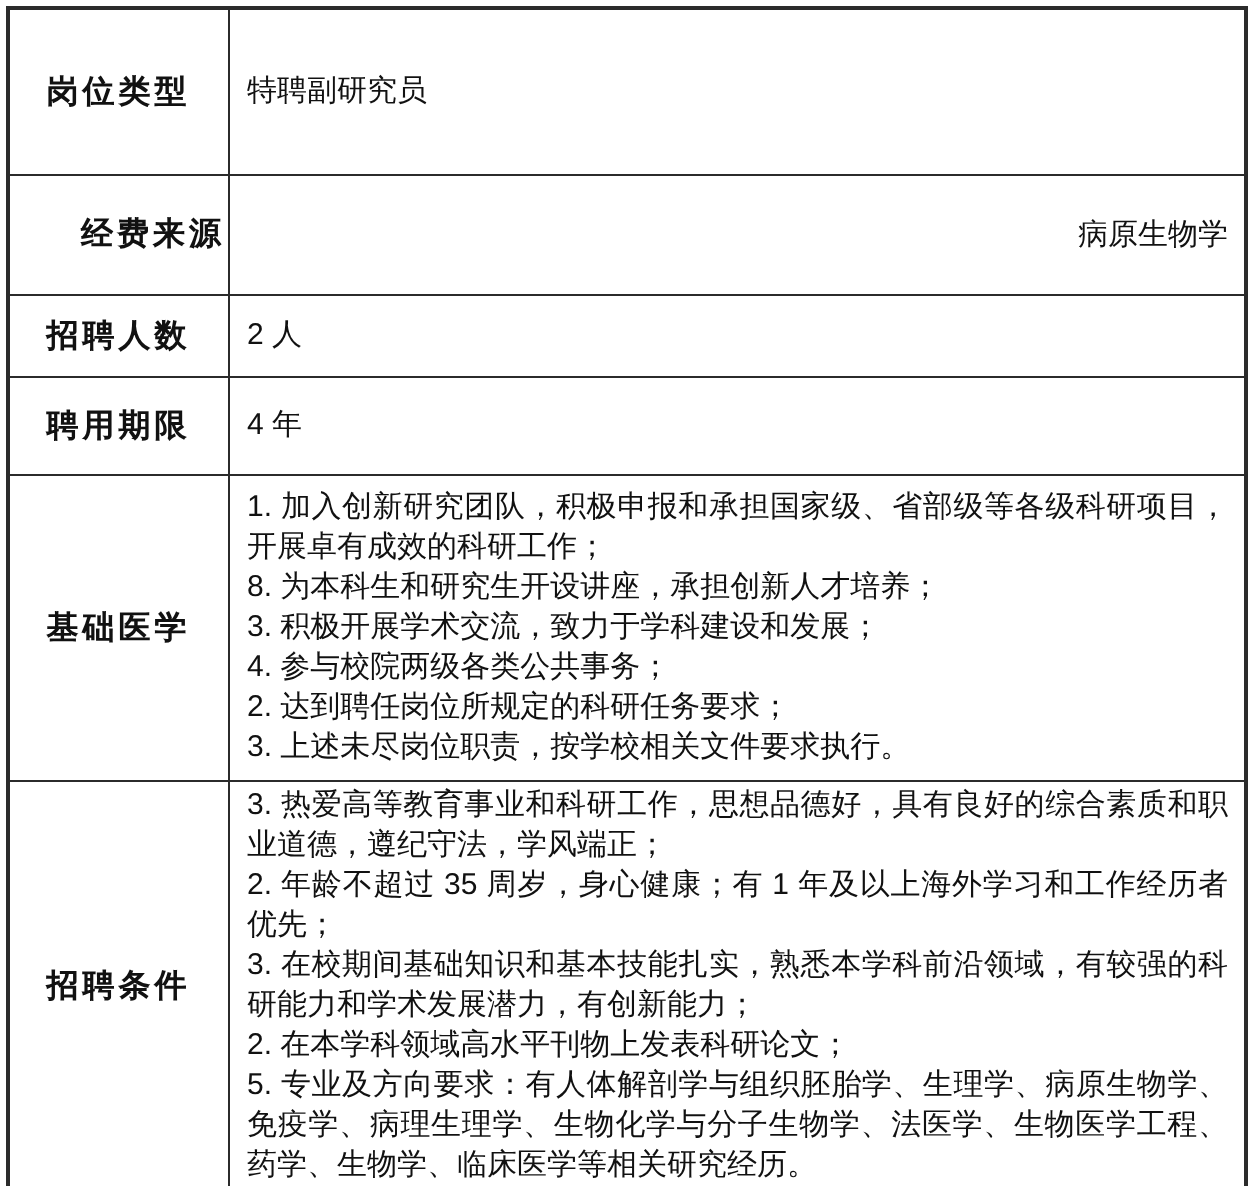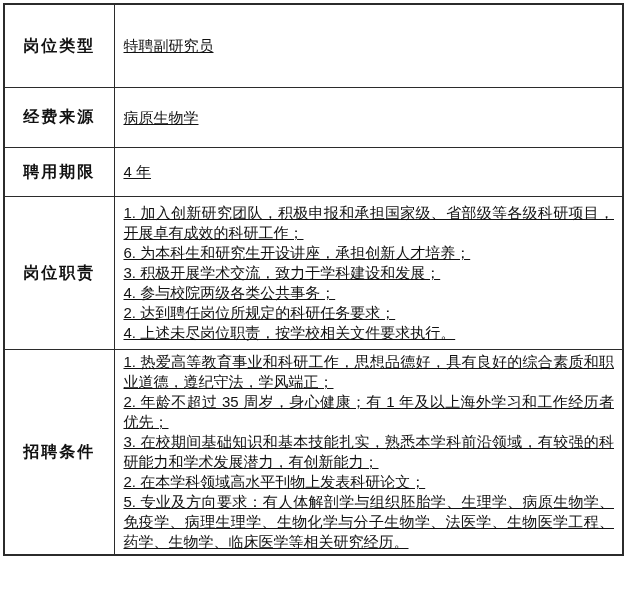--- a/index.html
+++ b/index.html
@@ -33,29 +33,28 @@
     font-weight: bold;
     font-size: 16px;
     letter-spacing: 2px;
     color: #111111;
   }
   td.value-cell {
     font-size: 15px;
     padding: 2px 8px 2px 9px;
     line-height: 20px;
     color: #111111;
-    text-decoration: underline;
   }
   td.value-cell.multi div {
     text-align: justify;
     line-height: 20px;
   }
   
   tr.r0 td { height: 78px; }
-  tr.r1 td { height: 55px; }
+  tr.r1 td { height: 55px; text-align: right; }
   tr.r2 td { height: 32px; }
   tr.r3 td { height: 36px; }
   tr.r4 td { height: 44px; }
   tr.r5 td { height: 148px; }
   tr.r6 td { height: 178px; }
 </style>
 </head>
 <body>
 
 <table class="job-table">
@@ -65,39 +64,43 @@
   </colgroup>
   <tbody>
     <tr class="r0">
       <td class="label-cell">岗位类型</td>
       <td class="value-cell">特聘副研究员</td>
     </tr>
     <tr class="r1">
       <td class="label-cell">经费来源</td>
       <td class="value-cell">病原生物学</td>
     </tr>
+    <tr class="r3">
+      <td class="label-cell">招聘人数</td>
+      <td class="value-cell">2 人</td>
+    </tr>
     <tr class="r4">
       <td class="label-cell">聘用期限</td>
       <td class="value-cell">4 年</td>
     </tr>
     <tr class="r5">
-      <td class="label-cell">岗位职责</td>
+      <td class="label-cell">基础医学</td>
       <td class="value-cell multi">
         <div>1. 加入创新研究团队，积极申报和承担国家级、省部级等各级科研项目，开展卓有成效的科研工作；</div>
-        <div>6. 为本科生和研究生开设讲座，承担创新人才培养；</div>
+        <div>8. 为本科生和研究生开设讲座，承担创新人才培养；</div>
         <div>3. 积极开展学术交流，致力于学科建设和发展；</div>
         <div>4. 参与校院两级各类公共事务；</div>
         <div>2. 达到聘任岗位所规定的科研任务要求；</div>
-        <div>4. 上述未尽岗位职责，按学校相关文件要求执行。</div>
+        <div>3. 上述未尽岗位职责，按学校相关文件要求执行。</div>
       </td>
     </tr>
     <tr class="r6">
       <td class="label-cell">招聘条件</td>
       <td class="value-cell multi">
-        <div>1. 热爱高等教育事业和科研工作，思想品德好，具有良好的综合素质和职业道德，遵纪守法，学风端正；</div>
+        <div>3. 热爱高等教育事业和科研工作，思想品德好，具有良好的综合素质和职业道德，遵纪守法，学风端正；</div>
         <div>2. 年龄不超过 35 周岁，身心健康；有 1 年及以上海外学习和工作经历者优先；</div>
         <div>3. 在校期间基础知识和基本技能扎实，熟悉本学科前沿领域，有较强的科研能力和学术发展潜力，有创新能力；</div>
         <div>2. 在本学科领域高水平刊物上发表科研论文；</div>
         <div>5. 专业及方向要求：有人体解剖学与组织胚胎学、生理学、病原生物学、免疫学、病理生理学、生物化学与分子生物学、法医学、生物医学工程、药学、生物学、临床医学等相关研究经历。</div>
       </td>
     </tr>
   </tbody>
 </table>
 
 </body></html>

